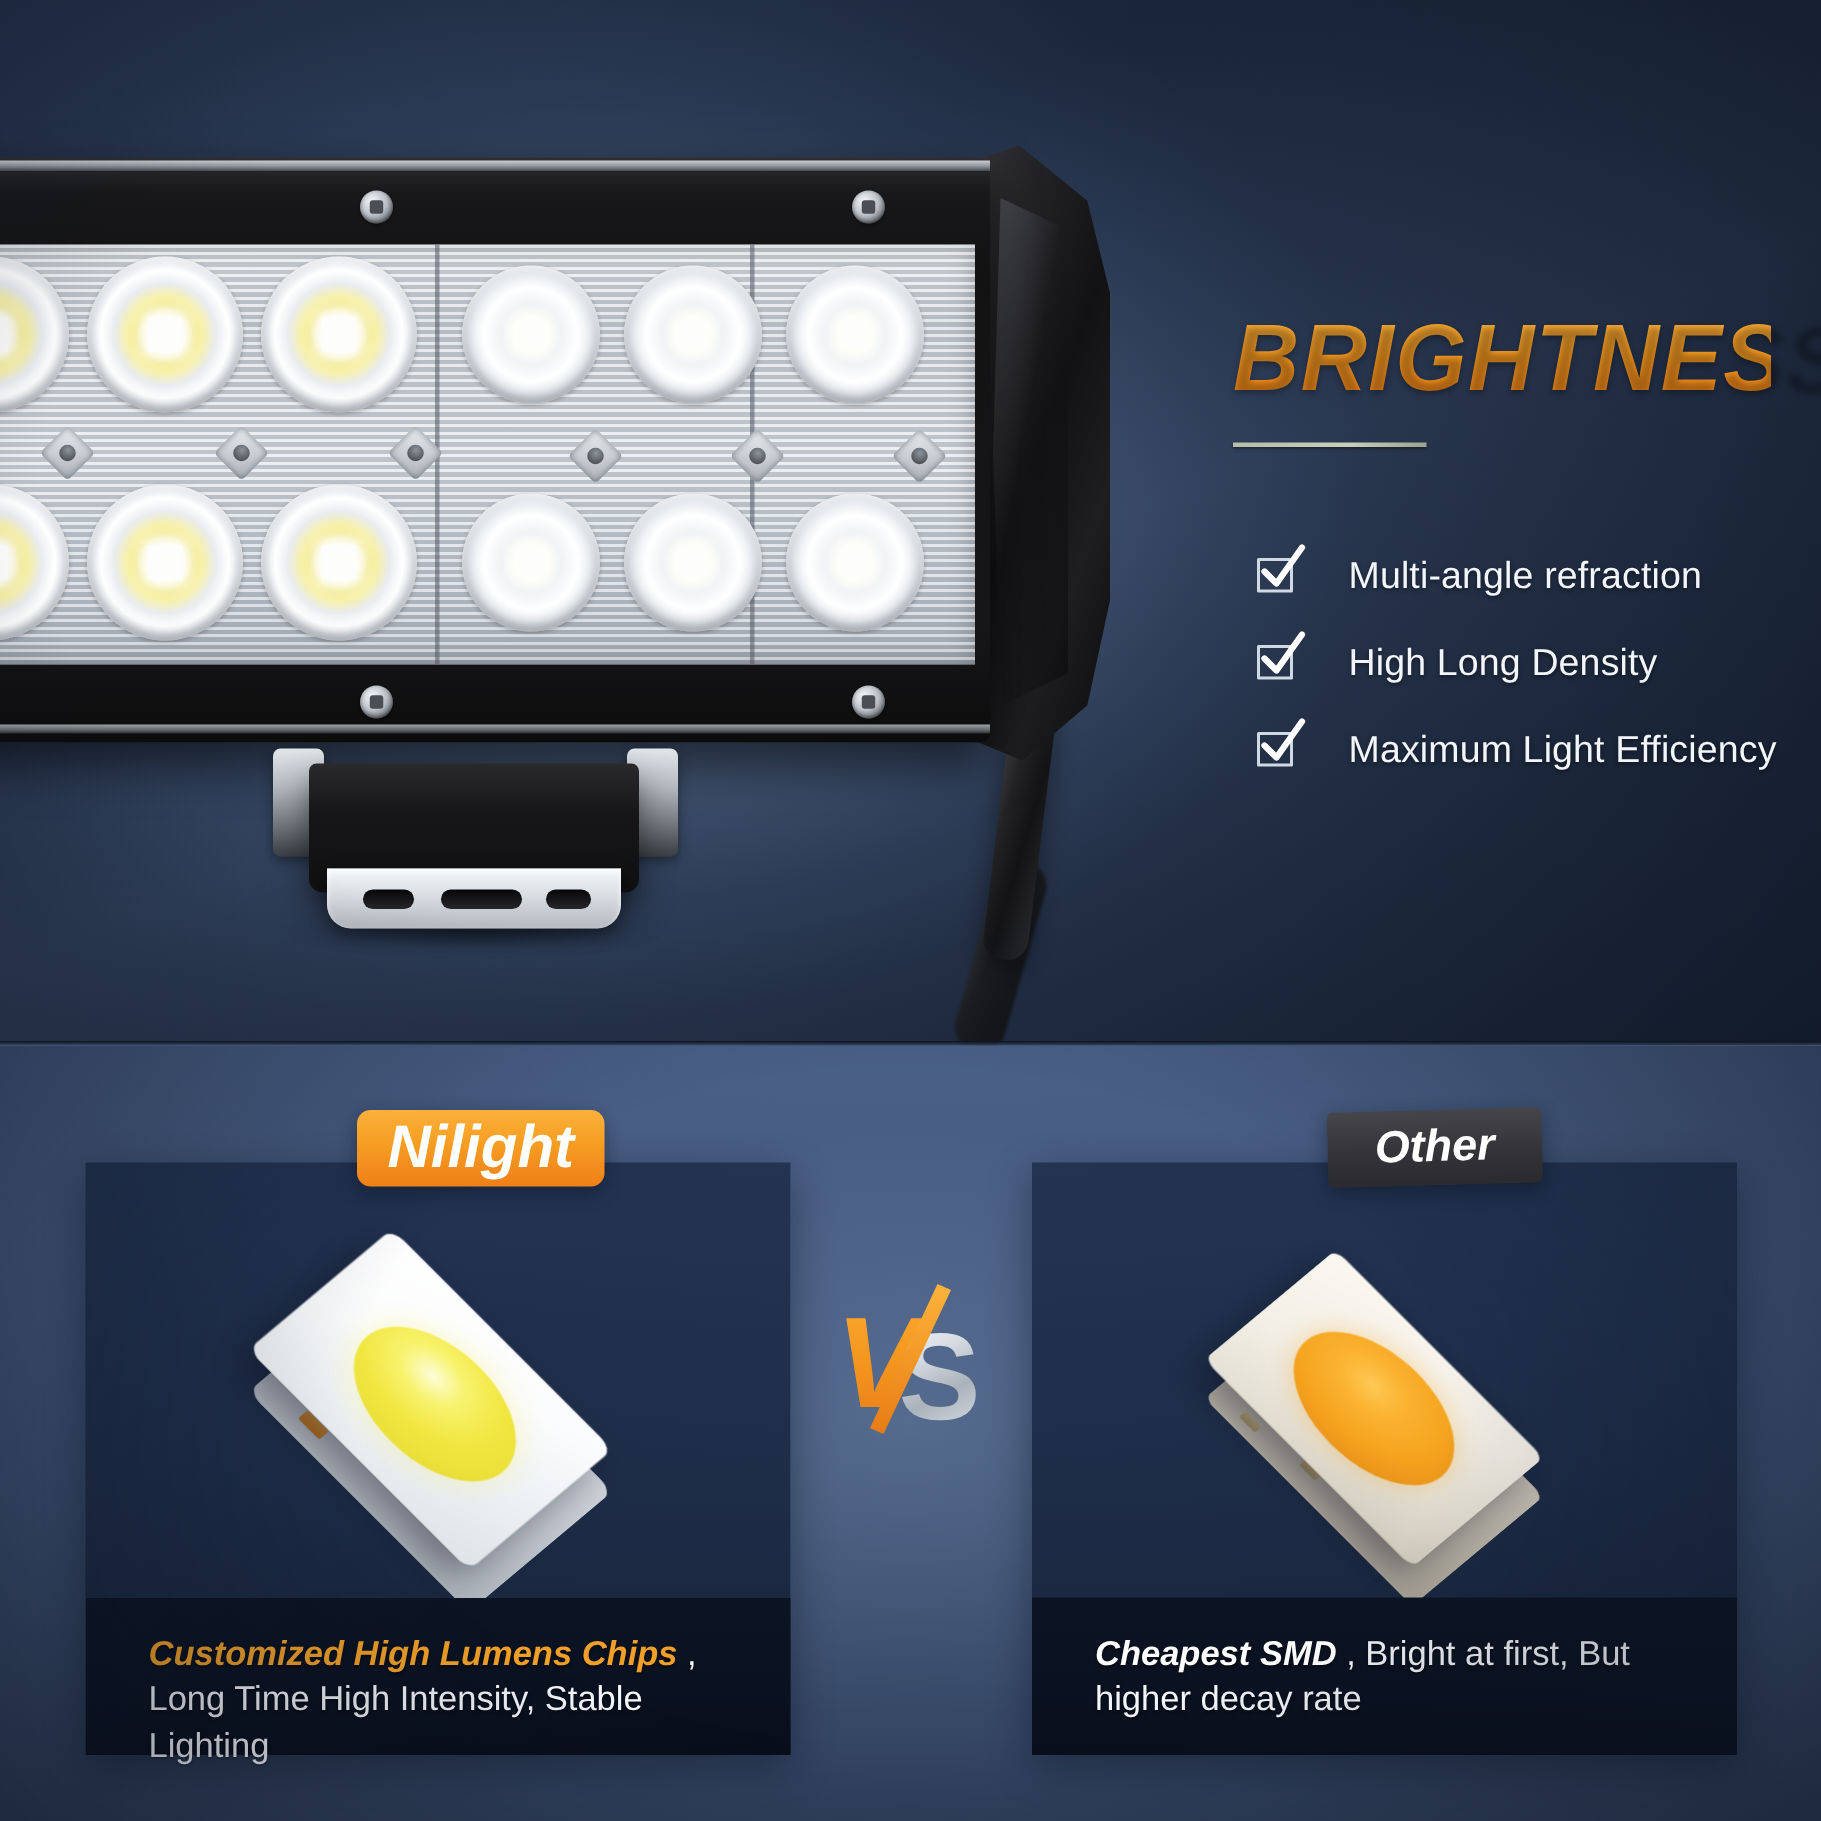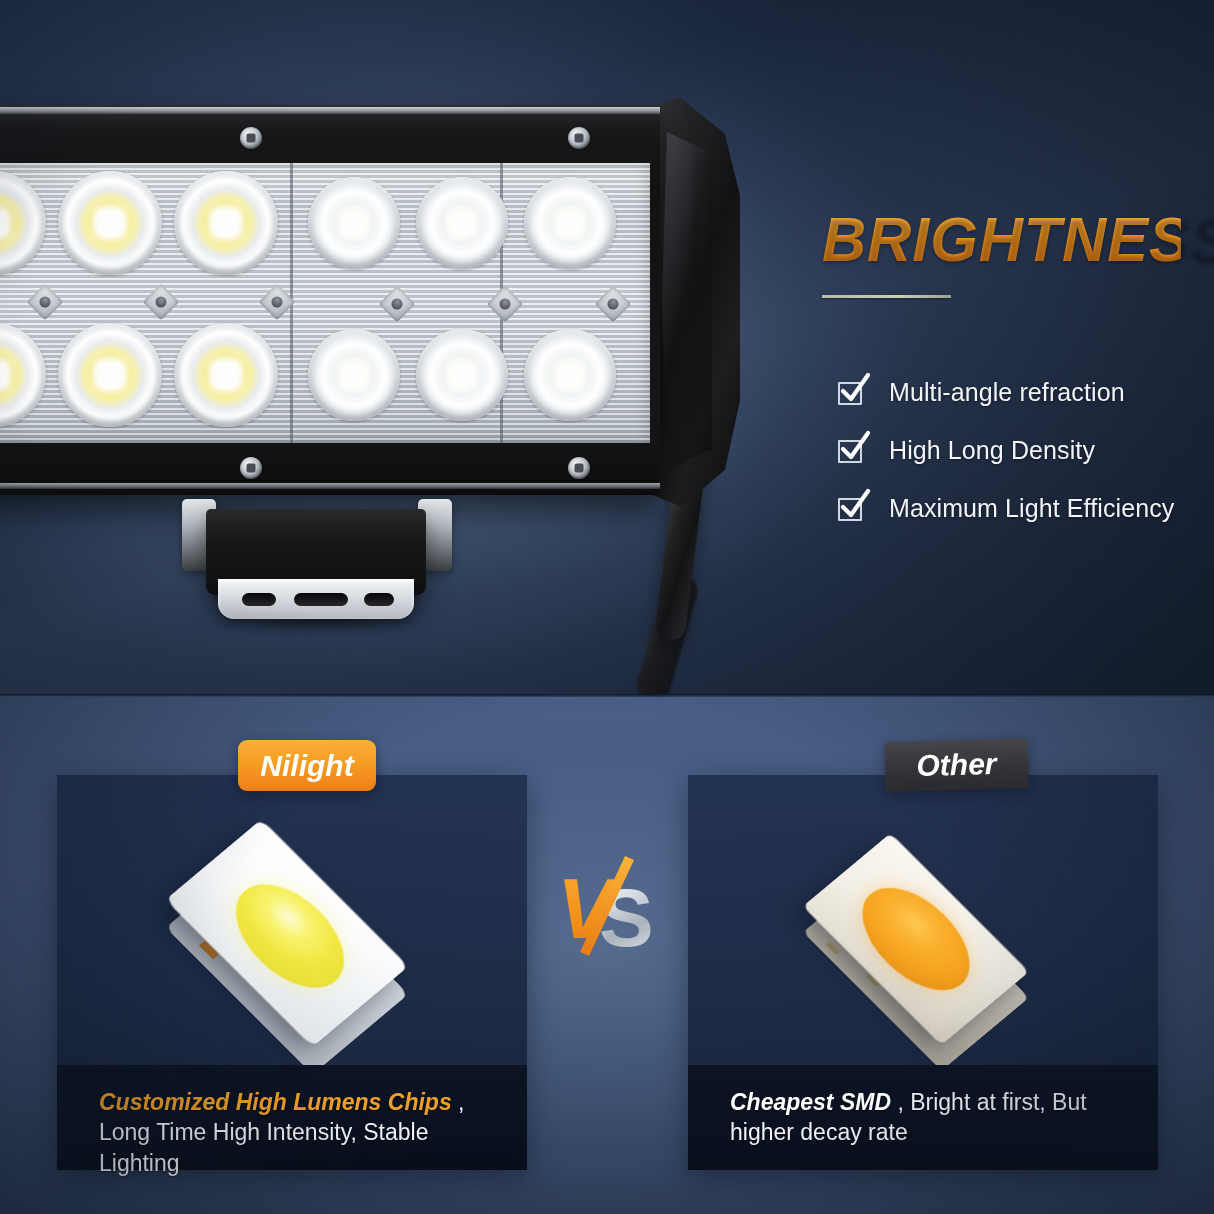--- a/index.html
+++ b/index.html
@@ -40,21 +40,21 @@
     white-space:nowrap;
   }
   #title-underline {
     margin-top:24px; width:129px; height:3px;
     background:linear-gradient(to right, #b7bda8, #c9cfb9 60%, #9aa290);
     box-shadow:0 1px 2px rgba(0,0,0,0.4);
   }
 
   
   #feature-list { position:absolute; left:838px; top:370px; width:376px; }
-  .feature-row { display:flex; align-items:center; height:45px; margin-bottom:13px; }
+  .feature-row { display:flex; align-items:flex-start; height:45px; margin-bottom:13px;gap:10px; }
   .check-icon { position:relative; width:27px; height:26px; flex:0 0 27px; margin-right:24px; }
   .check-icon .box {
     position:absolute; left:0; top:2px; width:24px; height:23px;
     border:2px solid #cfd8e3; border-radius:1px;
   }
   .check-icon svg { position:absolute; left:2px; top:-6px; width:30px; height:32px; overflow:visible; }
   .feature-label {
     font-size:25px; color:#f2f5f9; letter-spacing:0.1px; white-space:nowrap;
     text-shadow:0 1px 3px rgba(0,0,0,0.45);
   }
@@ -268,23 +268,23 @@
     position:absolute; width:15px; height:10px; background:linear-gradient(to bottom,#cbb57e,#a08d5c);
     transform:rotate(45deg) scaleY(0.58) skewX(-3deg); border-radius:2px; opacity:0.85;
   }
 
   
   .badge {
     position:absolute; display:flex; align-items:center; justify-content:center;
     font-style:italic; font-weight:bold; white-space:nowrap;
   }
   #badge-nilight {
-    left:238px; top:740px; width:138px; height:51px;
+    left:238px; top:740px; width:165px; height:51px;
     background:linear-gradient(to bottom, #fbb03b 0%, #f69d22 45%, #ef7f18 100%);
-    border-radius:9px; color:#ffffff; font-size:30px;
+    border-radius:9px; color:#ffffff; font-size:40px;
     box-shadow:0 4px 12px rgba(8,14,26,0.42);
     z-index:6;
   }
   #badge-other {
     left:885px; top:740px; width:143px; height:50px;
     background:linear-gradient(to bottom, #45454a, #333337 60%, #2b2b2f);
     border-radius:4px; color:#ffffff; font-size:30px;
     transform:rotate(-1.6deg);
     box-shadow:0 4px 12px rgba(8,14,26,0.42);
     z-index:6;

